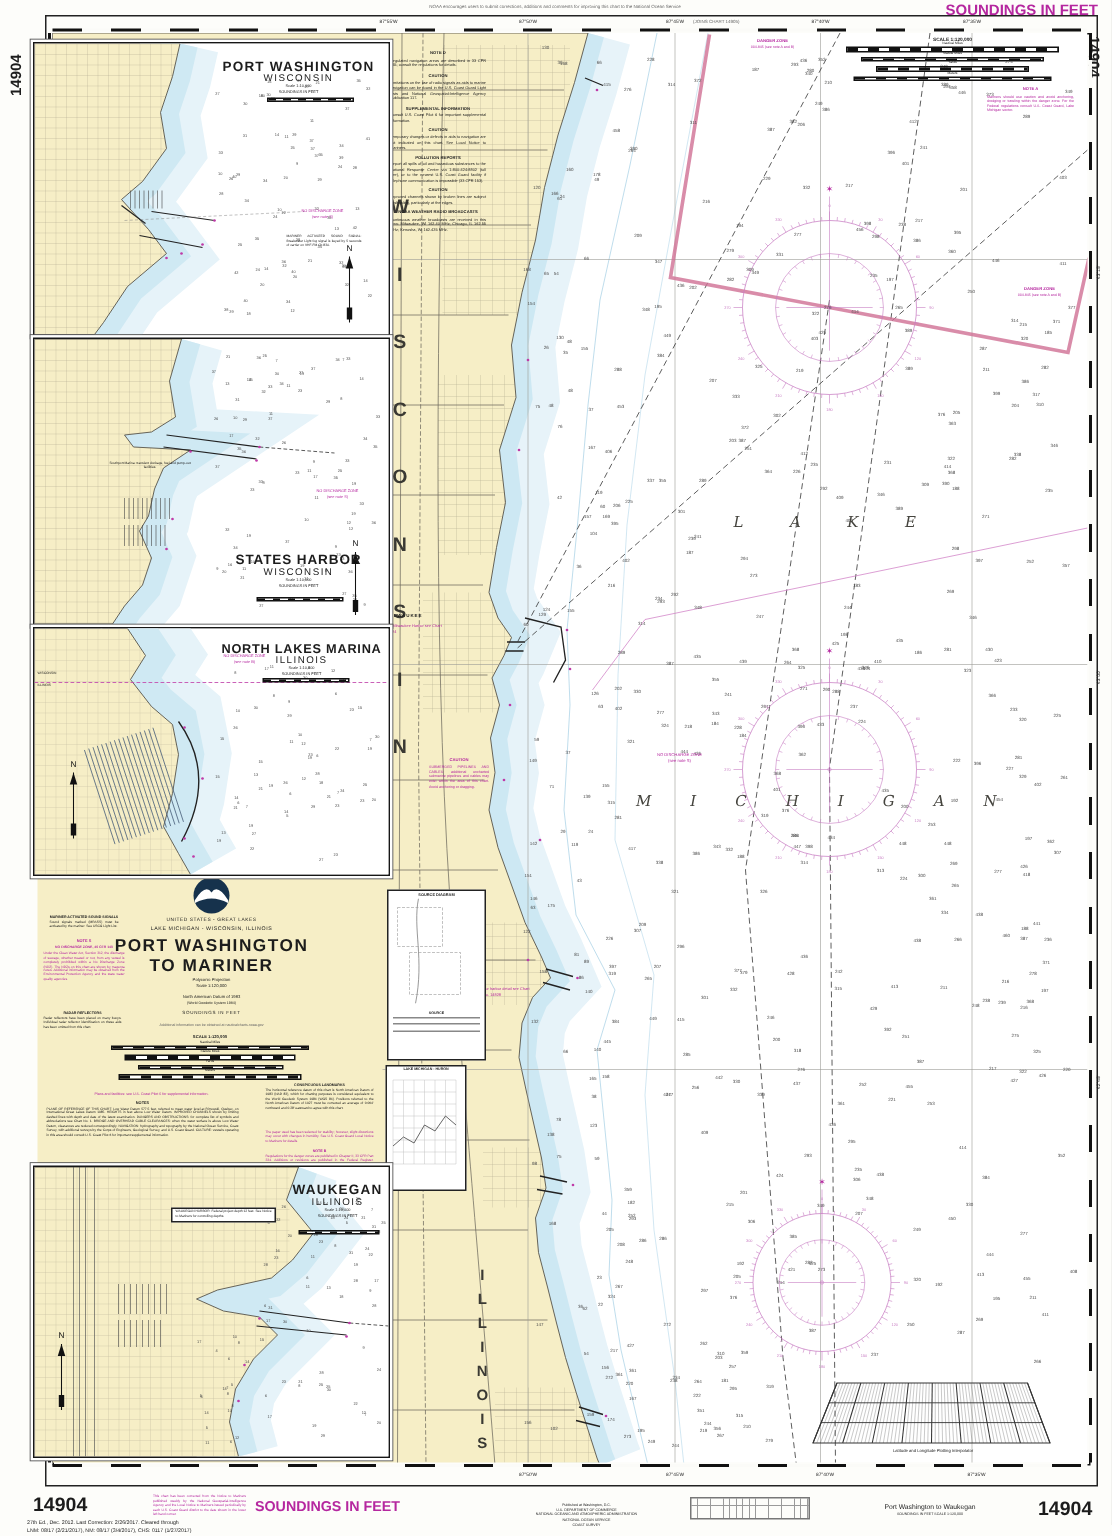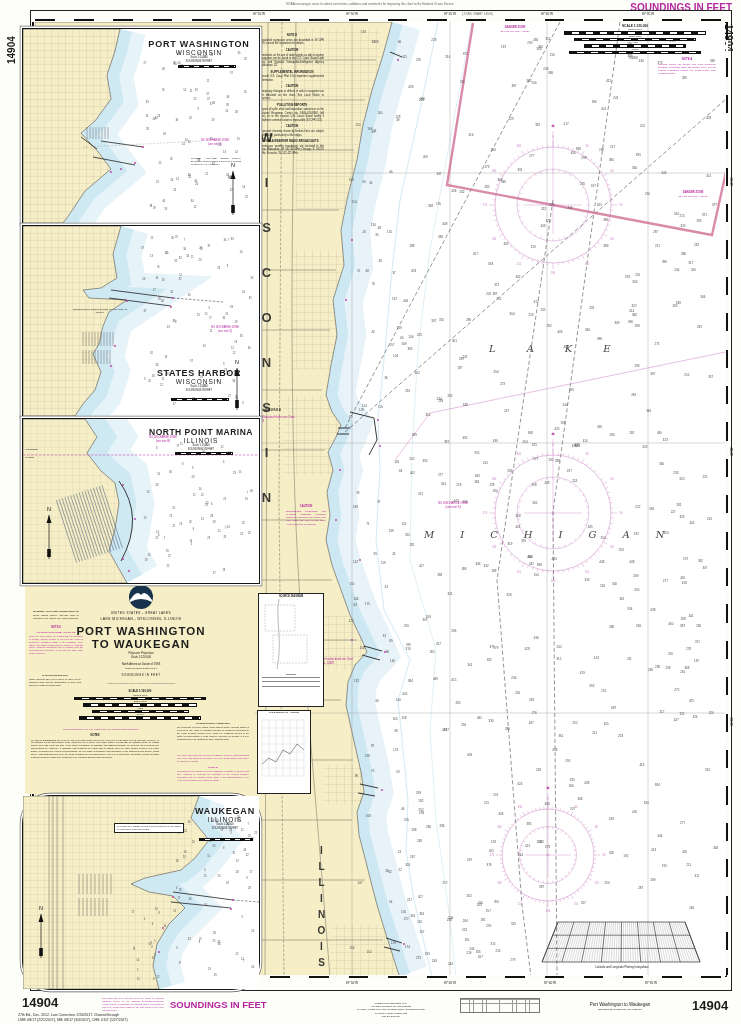--- a/index.html
+++ b/index.html
@@ -1187,21 +1187,21 @@
   <div class="abs t28 ctr" style="left:536px;top:966px;width:172px;">Latitude and Longitude Plotting Interpolator</div>
 
   <div class="abs" style="left:25px;top:582px;width:230px;height:212px;background:#f6eec6;">
     <svg class="abs" style="left:103px;top:2px;" width="26" height="26" viewBox="-13 -13 26 26">
       <circle r="12" fill="#16324c"></circle>
       <path d="M-11 3 Q-4 -8 0 -2 Q4 -8 11 3 L11 5 Q0 -1 -11 5 Z" fill="#fff"></path>
     </svg>
     <div class="abs t32 ctr" style="left:40px;top:29px;width:152px;letter-spacing:0.4px;">UNITED STATES - GREAT LAKES</div>
     <div class="abs t35 ctr" style="left:30px;top:35px;width:172px;letter-spacing:0.4px;">LAKE MICHIGAN - WISCONSIN, ILLINOIS</div>
     <div class="abs ctr b" style="left:16px;top:43px;width:200px;font-size:11.5px;letter-spacing:1px;">PORT WASHINGTON</div>
-    <div class="abs ctr b" style="left:16px;top:56px;width:200px;font-size:11.5px;letter-spacing:1px;">TO WAUKEGAN</div>
+    <div class="abs ctr b" style="left:16px;top:56px;width:200px;font-size:11.5px;letter-spacing:1px;">TO MARINER</div>
     <div class="abs t28 ctr" style="left:66px;top:70px;width:100px;">Polyconic Projection</div>
     <div class="abs t28 ctr" style="left:66px;top:74px;width:100px;">Scale 1:120,000</div>
     <div class="abs t28 ctr" style="left:66px;top:81px;width:100px;">North American Datum of 1983</div>
     <div class="abs t24 ctr" style="left:66px;top:85px;width:100px;">(World Geodetic System 1984)</div>
     <div class="abs t3 ctr" style="left:66px;top:92px;width:100px;letter-spacing:0.5px;">SOUNDINGS IN FEET</div>
     <div class="abs t24 ctr gray" style="left:40px;top:100px;width:152px;">Additional information can be obtained at nauticalcharts.noaa.gov</div>
 
     <div class="abs" style="left:45px;top:108px;width:140px;">
       <div class="t28 ctr b">SCALE 1:120,000</div>
       <div class="t22 ctr">Nautical Miles</div>
@@ -1590,35 +1590,35 @@
           <text x="199.4" y="151.5">23</text>
         </g>
       <g>
         <line x1="26" y1="96" x2="26" y2="140" stroke="#111" stroke-width="0.7"></line>
         <polygon points="23.5,104 28.5,104 26,96" fill="#111"></polygon>
         <rect x="24.2" y="130" width="3.6" height="8" fill="#111"></rect>
       </g>
       <text x="26" y="92" font-size="5.5" text-anchor="middle" fill="#111">N</text>
     </svg>
     <div class="abs ctr" style="left:122px;top:8px;width:112px;">
-      <div class="b" style="font-size:8.5px;letter-spacing:0.5px;">NORTH POINT MARINA</div>
+      <div class="b" style="font-size:8.5px;letter-spacing:0.5px;">NORTH LAKES MARINA</div>
       <div class="t65" style="letter-spacing:1px;">ILLINOIS</div>
       <div class="t26">Scale 1:10,000</div>
       <div class="t26">SOUNDINGS IN FEET</div>
     </div>
     <div class="abs minibar" style="left:152px;top:33px;width:56px;"></div>
     <div class="abs t26 mag ctr" style="left:118px;top:17px;width:44px;">
       <div>NO DISCHARGE ZONE</div>
         <div>(see note B)</div>
     </div>
     <div class="abs t22" style="left:2px;top:29px;">WISCONSIN</div>
     <div class="abs t22" style="left:2px;top:37px;">ILLINOIS</div>
   </div>
 
-  <div class="inset" style="left:22px;top:795px;width:236px;height:193px;border-radius:28px;">
+  <div class="inset" style="left:22px;top:777px;width:236px;height:193px;">
     <svg width="236" height="193" viewBox="0 0 236 193">
       <defs>
         <pattern id="st4" width="7" height="7" patternUnits="userSpaceOnUse">
             <path d="M0 0H7M0 0V7" stroke="#7c7769" stroke-width="0.4"></path>
           </pattern>
         <clipPath id="lc4">
             <path d="M176,0 L168,22 186,44 172,62 158,74 122,82 108,88 126,96 150,100 162,112 146,128 134,148 130,170 136,193 L0,193 0,0 Z"></path>
           </clipPath>
       </defs>
       <rect width="236" height="193" fill="#fff"></rect>

